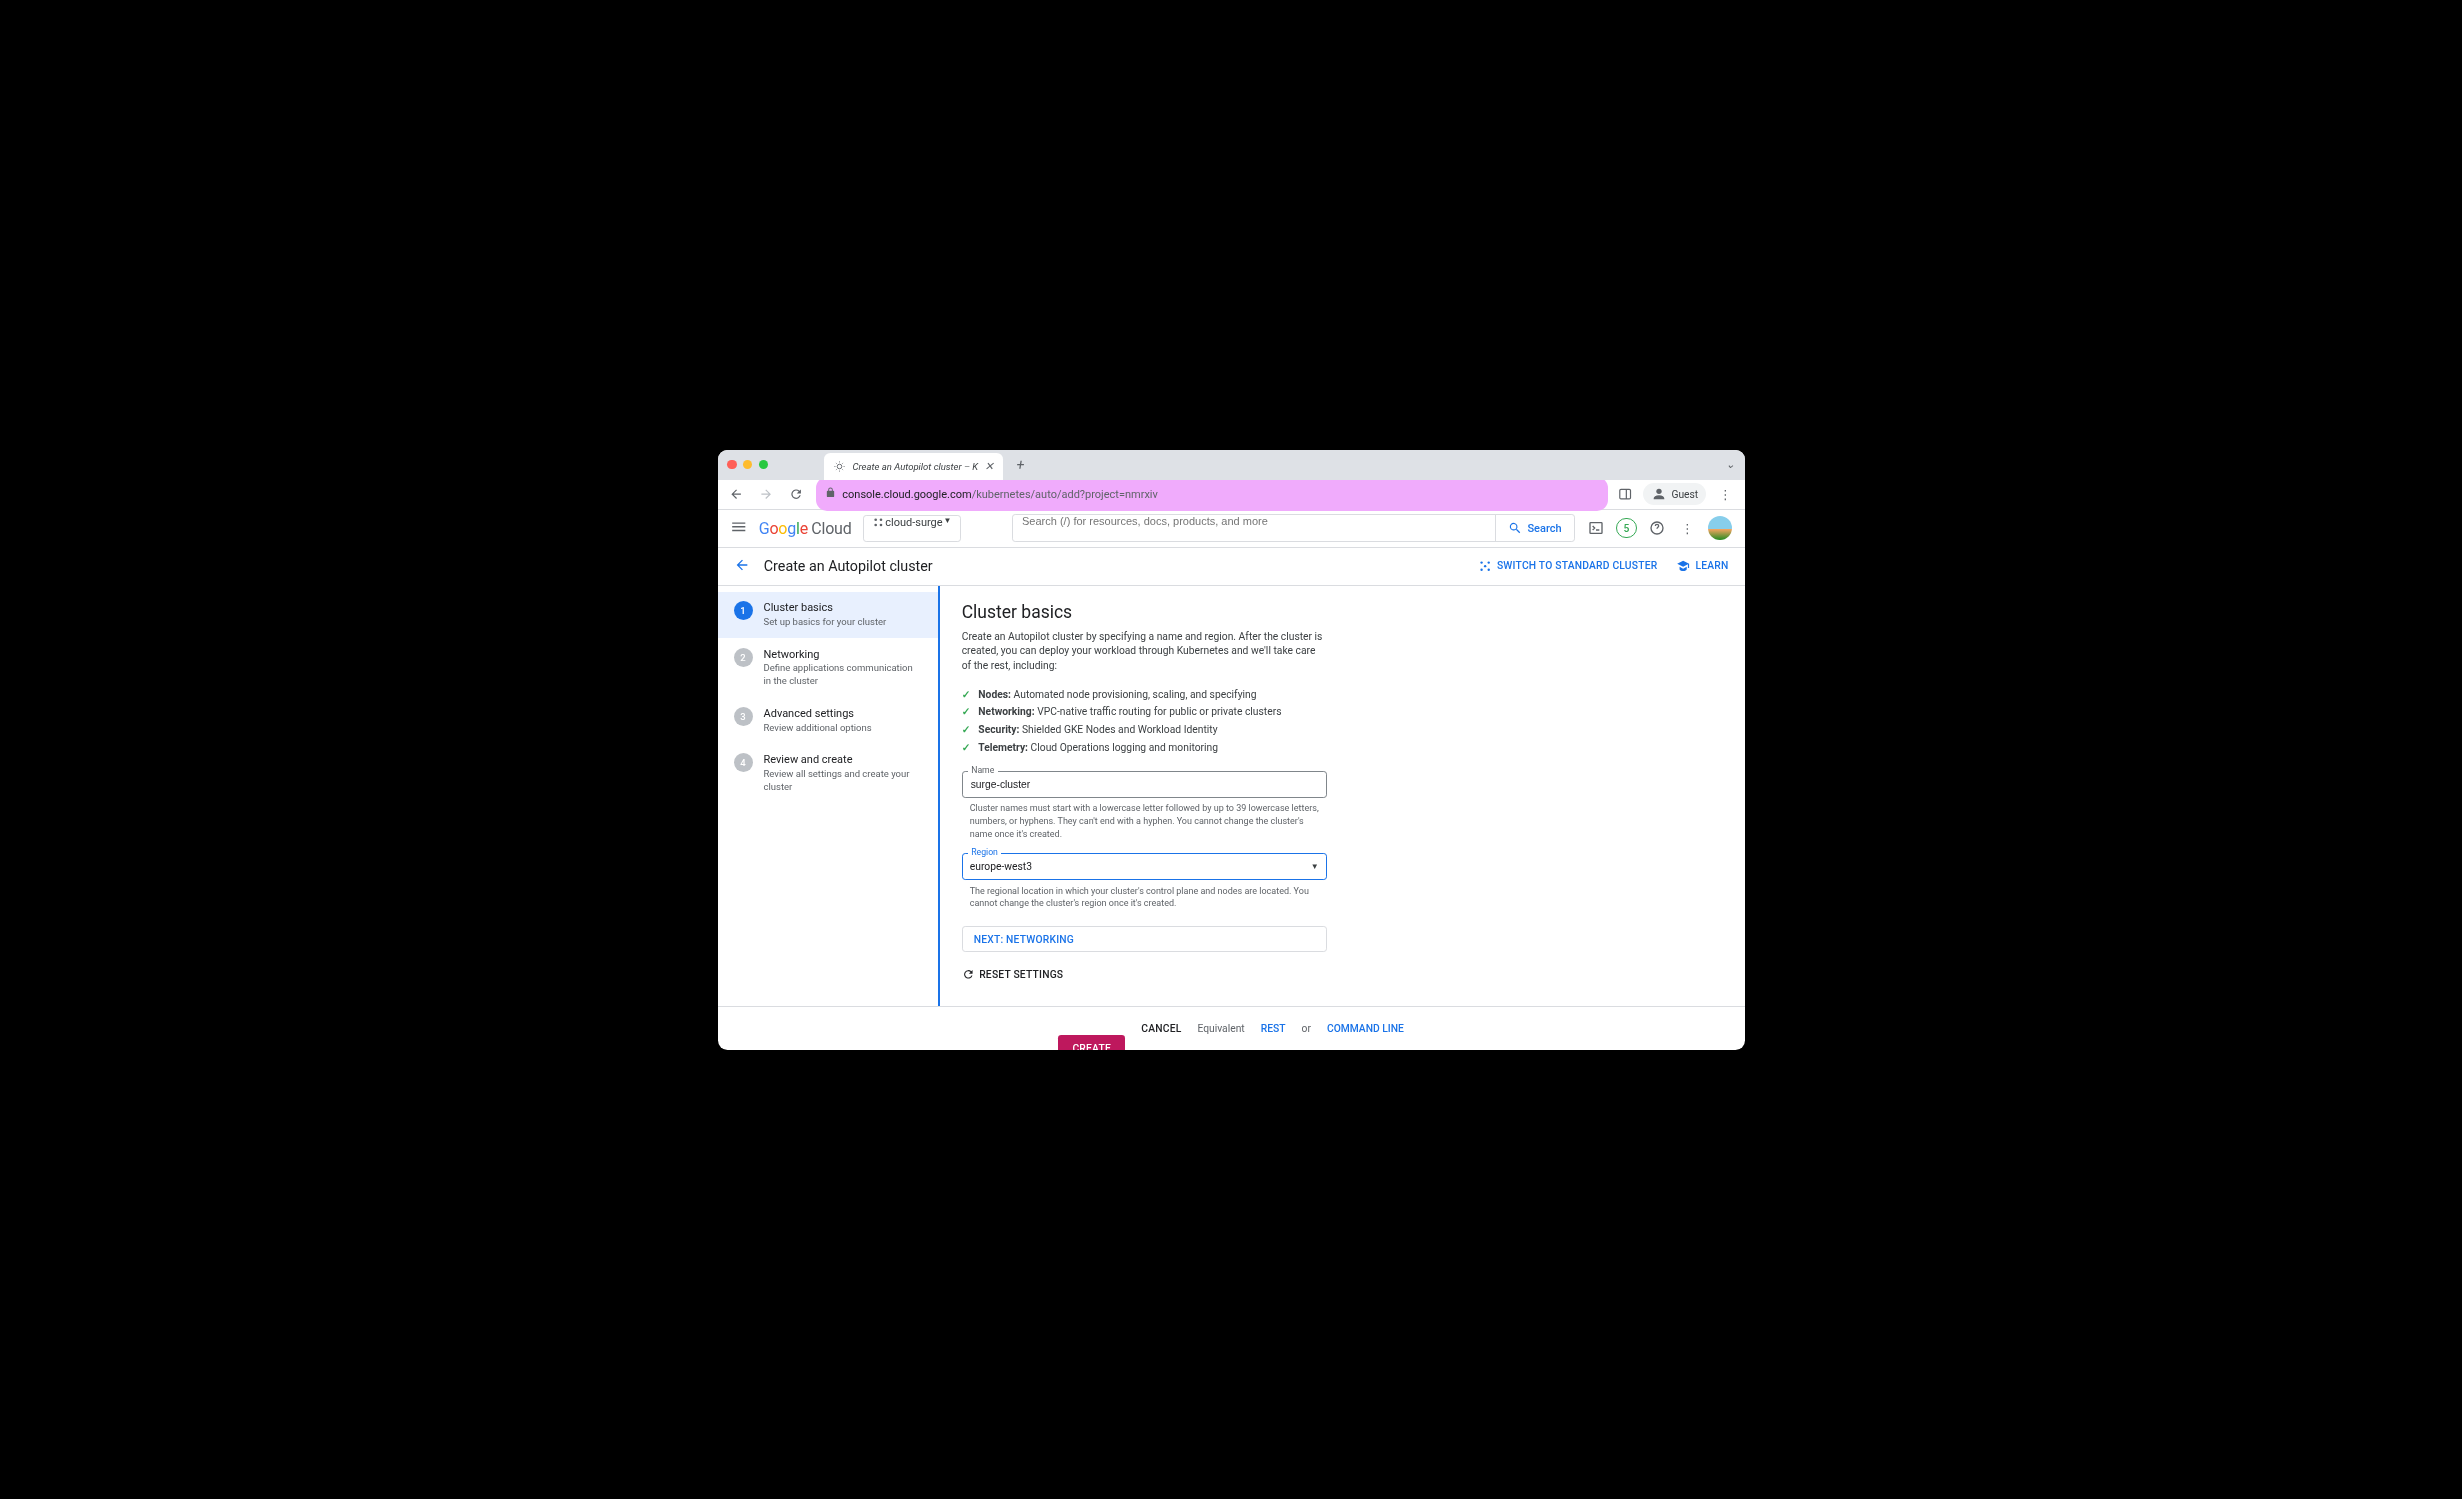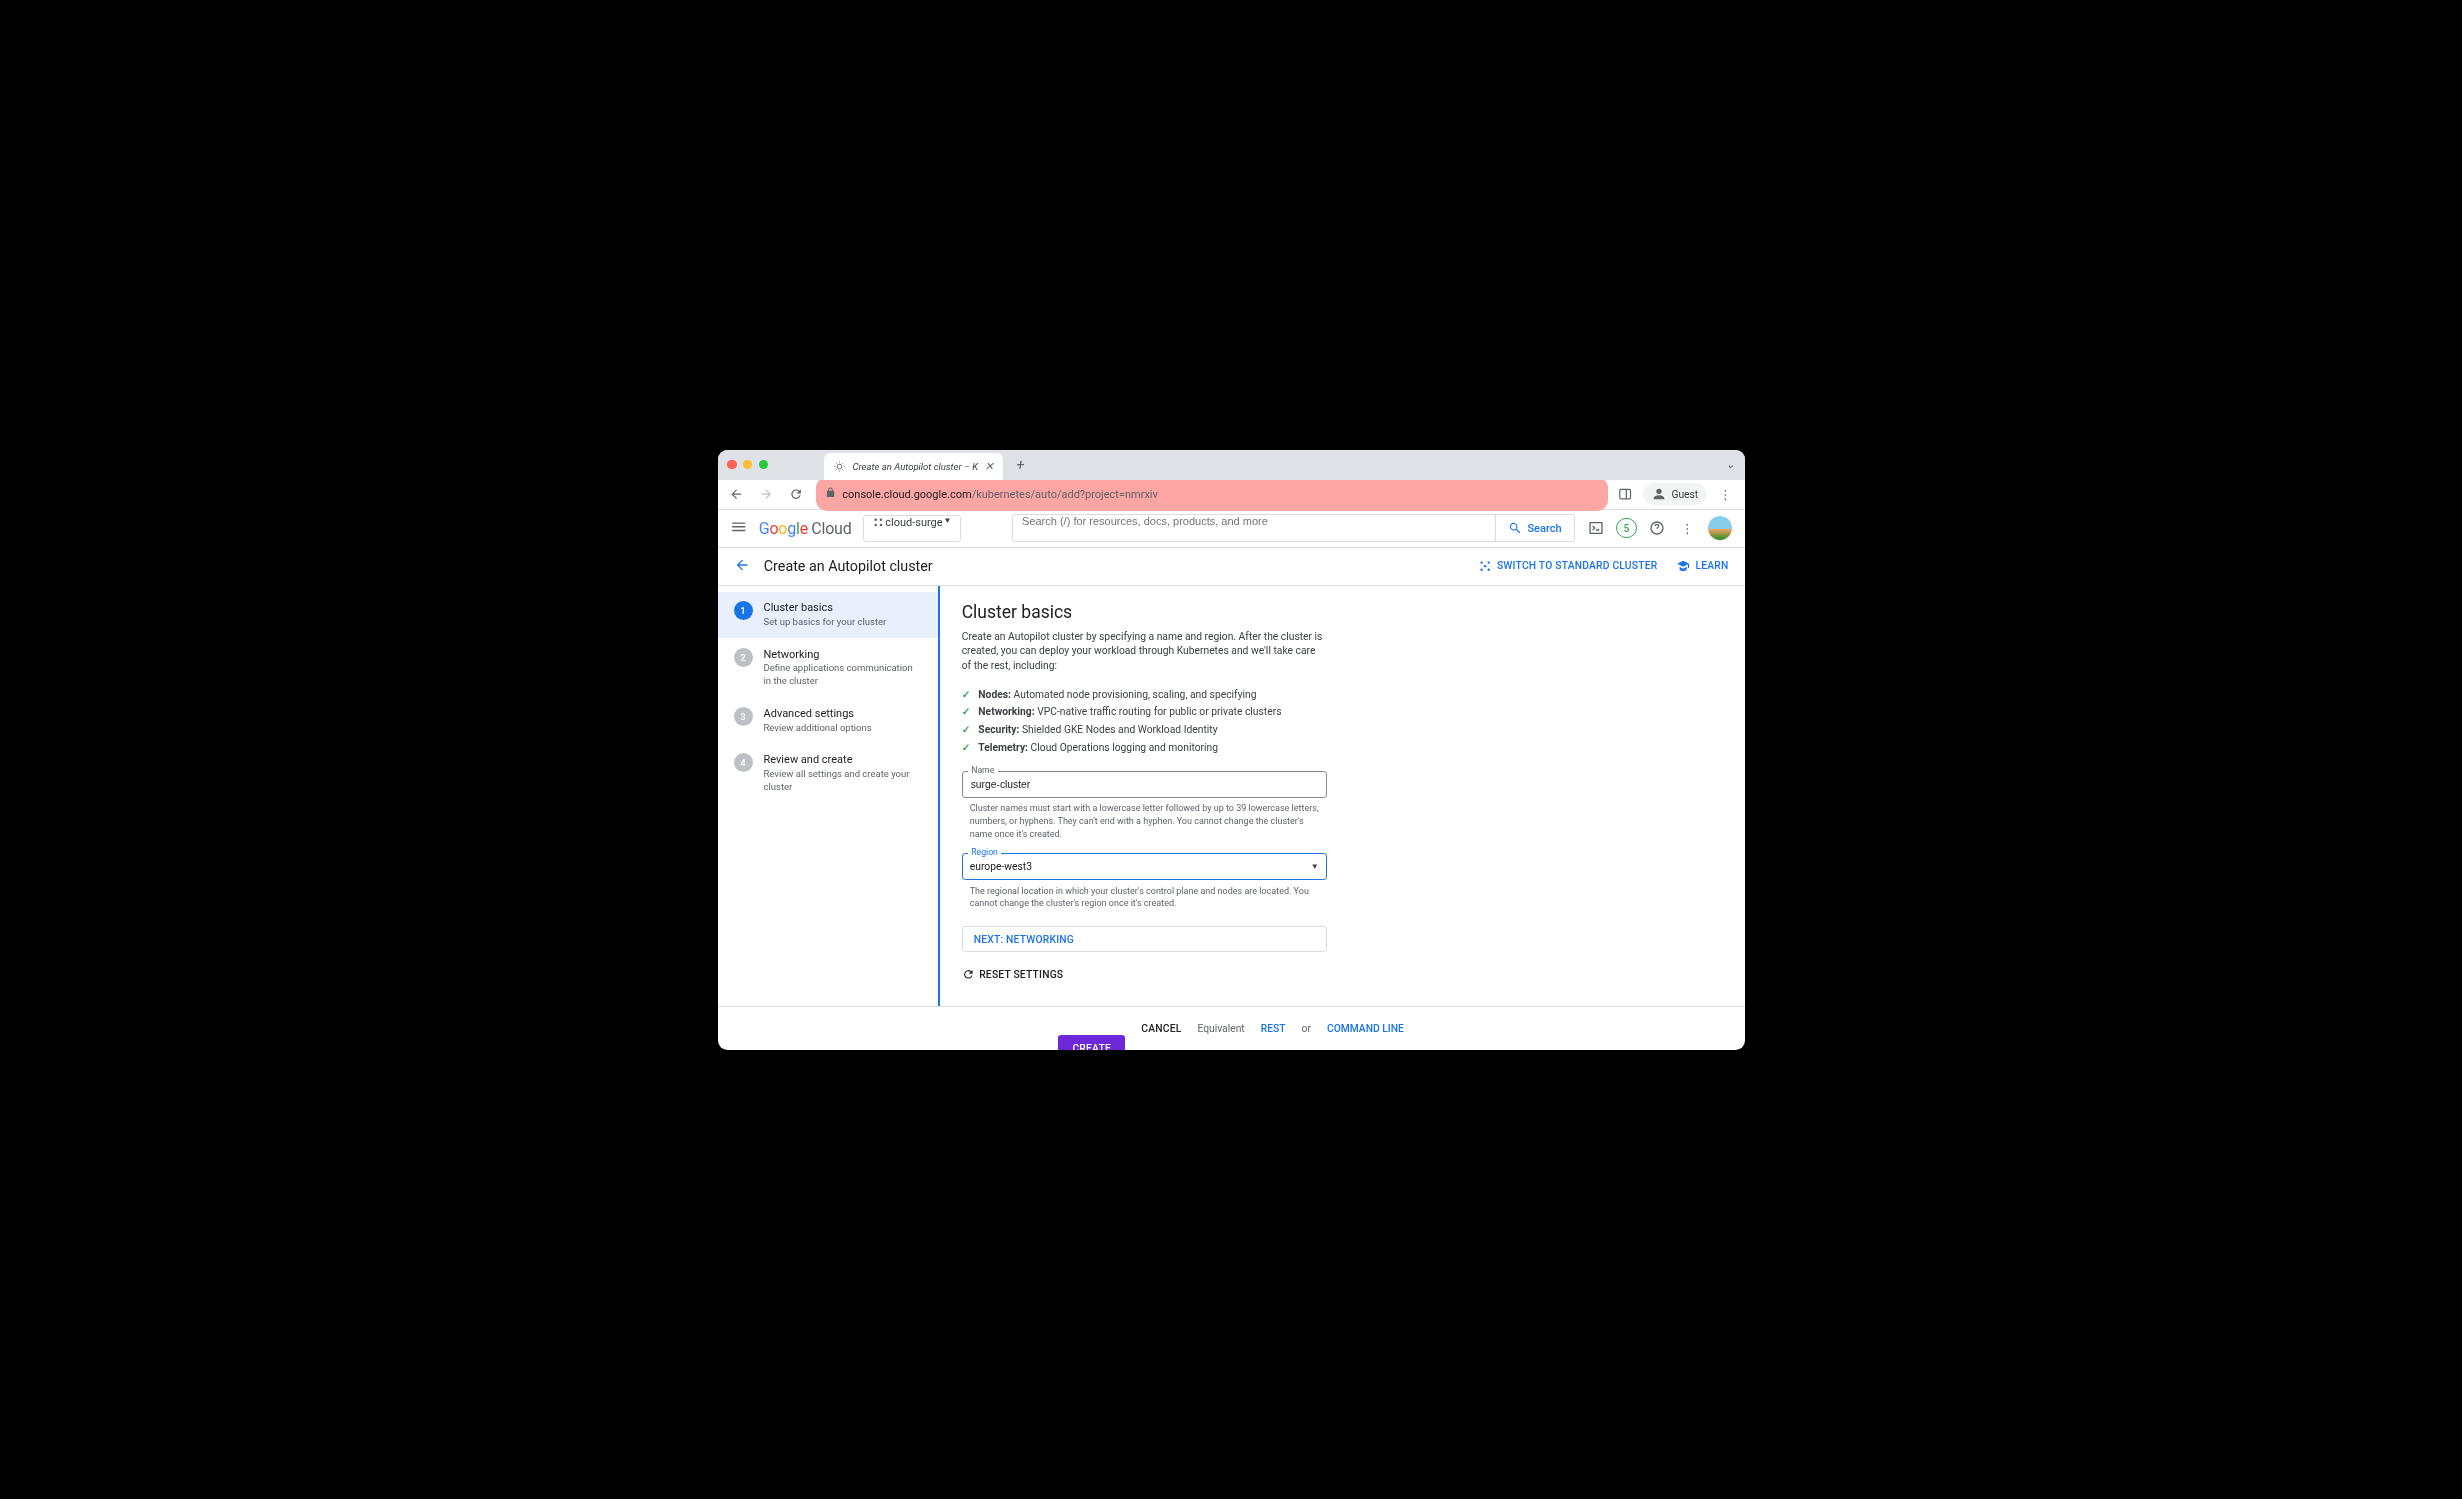--- a/index.html
+++ b/index.html
@@ -67,21 +67,21 @@
     .nav-btn {
       width: 22px; height: 22px;
       display: flex; align-items: center; justify-content: center;
       color: #5f6368;
       cursor: pointer;
     }
     .nav-btn.disabled { color: #bdc1c6; }
     .url-field {
       flex: 1;
       height: 34px;
-      background: #fca5a5;
+      background: #f0abfc;
       border-radius: 11px;
       display: flex;
       align-items: center;
       padding: 0 9.5px;
       gap: 6.3px;
       font-size: 11px;
       color: #202124;
     }
     .url-lock { color: #5f6368; font-size: 10.3px; }
     .url-text { color: #5f6368; }
@@ -316,21 +316,21 @@
     .footer {
       height: 44px;
       border-top: 0.8px solid #dadce0;
       display: flex;
       align-items: center;
       justify-content: center;
       gap: 16px;
       font-size: 10.3px;
     }
     .btn-primary {
-      background: #6d28d9;
+      background: #be185d;
       color: #fff;
       border-radius: 3.2px;
       padding: 6.3px 14.3px;
       font-weight: 500;
       cursor: pointer;
       letter-spacing: 0.2px;
       margin-top: 40px;
     }
     .btn-text {
       color: #202124; font-weight: 500; cursor: pointer; letter-spacing: 0.2px;

